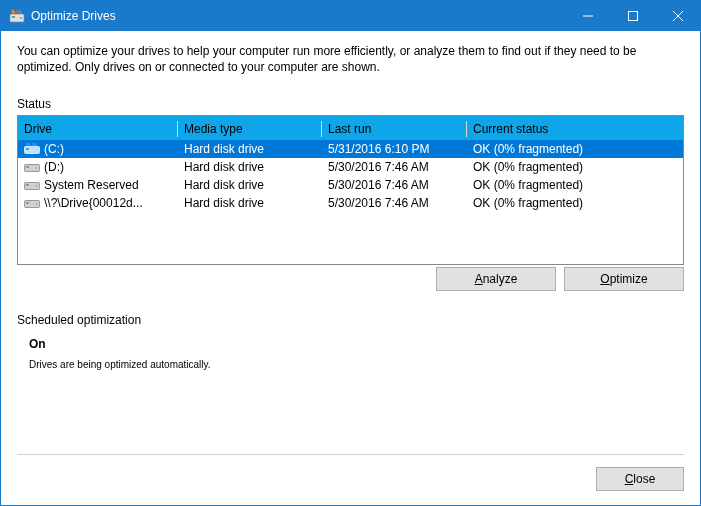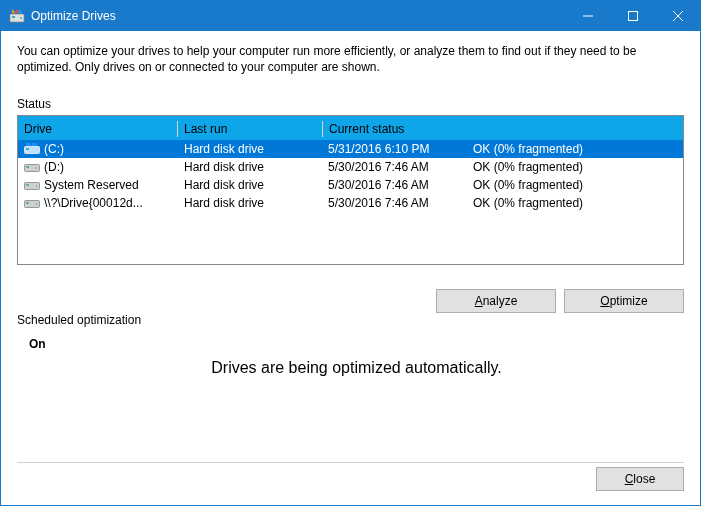--- a/index.html
+++ b/index.html
@@ -137,55 +137,55 @@
       height: 12px;
       display: inline-flex;
       align-items: center;
       justify-content: center;
       flex-shrink: 0;
     }
     .button-row {
       display: flex;
       justify-content: flex-end;
       gap: 8px;
-      margin-top: 24px;
+      margin-top: 2px;
     }
     .btn {
       min-width: 120px;
       height: 24px;
       background: #e1e1e1;
       border: 1px solid #adadad;
       font-size: 12px;
       padding: 0 8px;
       cursor: pointer;
     }
     .sched {
+      margin-top: 22px;
     }
     .sched-body {
       display: flex;
       margin-top: 10px;
     }
     .sched-body .left {
       flex: 1;
       padding-left: 12px;
     }
     .sched-body .left .on {
       font-weight: bold;
       font-size: 12px;
       margin-bottom: 8px;
     }
     .sched-body .left .line {
-      font-size: 16px;
+      font-size: 10px;
       margin-bottom: 6px;
-      text-align: center;
     }
     .footer {
       margin-top: auto;
       border-top: 1px solid #d0d0d0;
-      padding-top: 4px;
+      padding-top: 12px;
       display: flex;
       justify-content: flex-end;
     }
     u { text-decoration: underline; }
   </style>
 </head>
 <body>
 
 <div class="window">
 
@@ -221,20 +221,21 @@
   </div>
 
   <div class="content">
     <div class="desc">You can optimize your drives to help your computer run more efficiently, or analyze them to find out if they need to be optimized. Only drives on or connected to your computer are shown.</div>
 
     <div class="section-label"><span>Status</span></div>
 
     <div class="list-box">
       <div class="list-header">
         <div class="col col-drive">Drive</div>
+        <div class="col col-media">Media type</div>
         <div class="col col-lastrun">Last run</div>
         <div class="col col-status">Current status</div>
       </div>
       <div class="list-body" id="list-body">
           <div class="row selected">
             <div class="cell col-drive drive-cell">
               <span class="drive-icon">
                 <svg viewBox="0 0 16 12" width="16" height="12">
                   <rect x="0.5" y="3.5" width="15" height="7" rx="1" fill="#bfe0ff" stroke="#fff" stroke-width="0.7"></rect>
                   <rect x="2" y="5" width="3" height="2" fill="#4aa"></rect>

